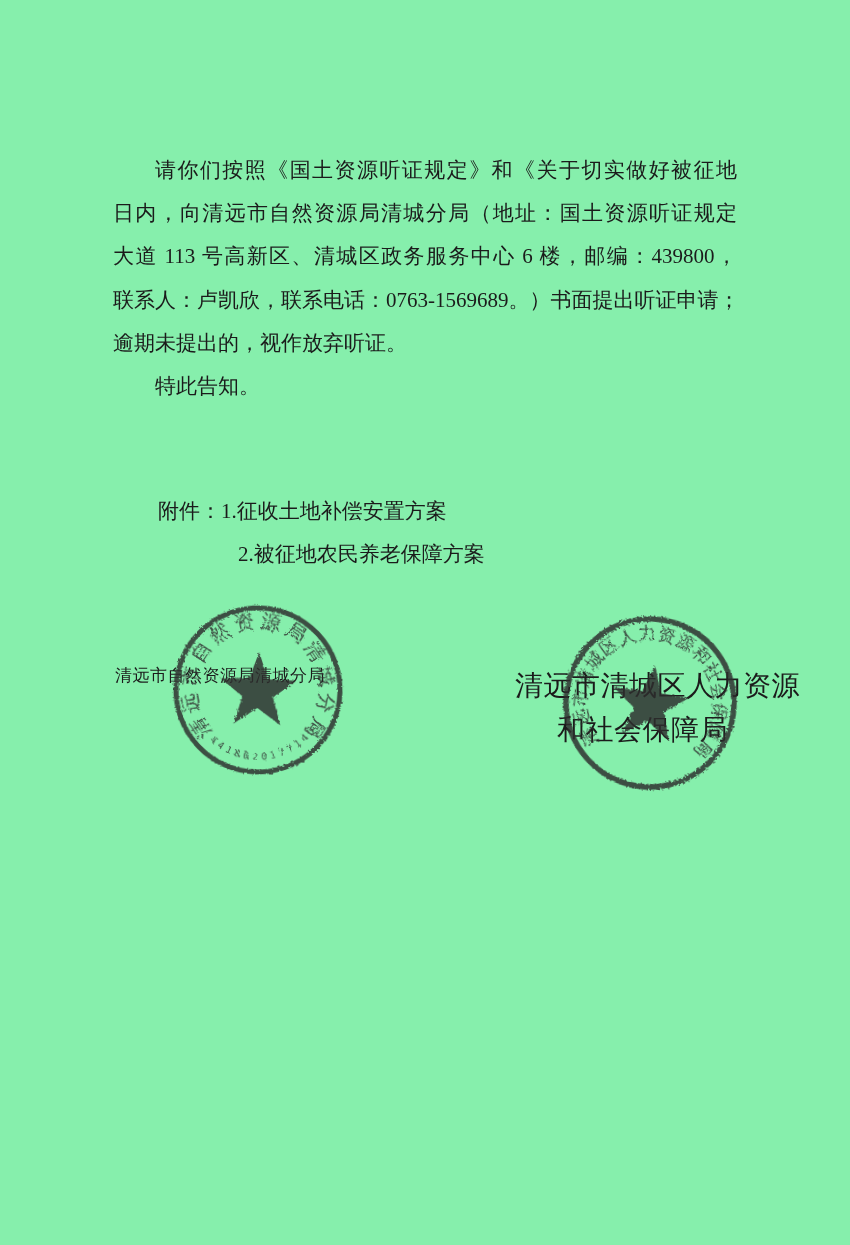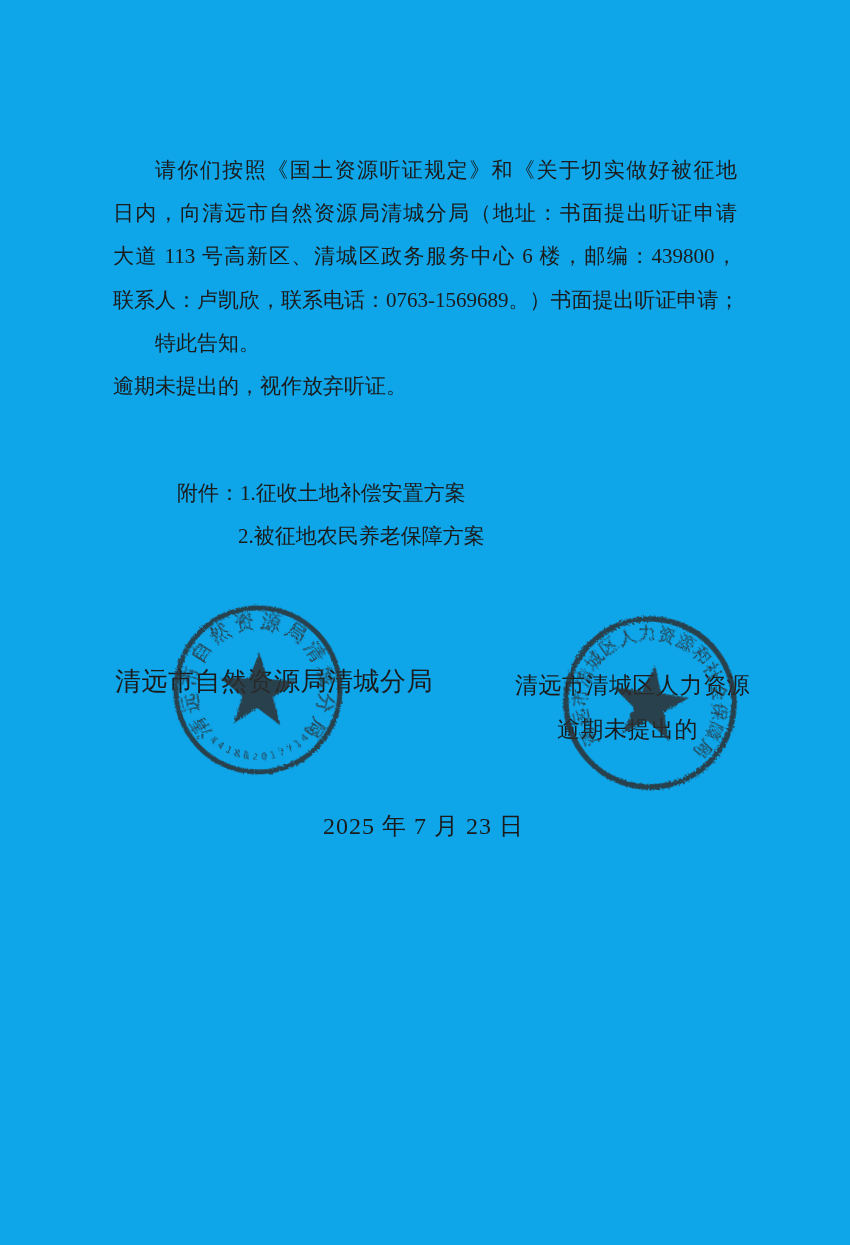--- a/index.html
+++ b/index.html
@@ -1,77 +1,77 @@
 <!DOCTYPE html>
 <html><head>
 <meta charset="utf-8">
 <style>
   html,body { margin:0; padding:0; background:#e8e8e8; }
   .page {
     position:relative; width:850px; height:1245px; margin:0 auto;
-    background:#0ea5e9; overflow:hidden;
+    background:#86efac; overflow:hidden;
     font-family:"Liberation Serif","DejaVu Serif",serif;
     color:#1b1b1b;
   }
   
   .para { position:absolute; left:113px; top:149px; width:624px;
           font-size:21px; line-height:43.2px; }
   .line { white-space:nowrap; }
   .fill { text-align:justify; text-align-last:justify; }
   .indent { padding-left:42px; }
 
   
-  .attach { position:absolute; left:158px; top:472px;
-            font-size:21px; line-height:43px;text-align:center; }
+  .attach { position:absolute; left:158px; top:490px;
+            font-size:21px; line-height:43px; }
   .attach-row { white-space:nowrap; }
   .attach-row2 { padding-left:80px;font-family:Liberation Serif, serif; }
 
   
   .org-left { position:absolute; left:115px; top:664px;
-              font-size:26px; letter-spacing:0.5px; white-space:nowrap; }
+              font-size:17px; letter-spacing:0.5px; white-space:nowrap; }
   .org-right { position:absolute; left:515px; top:664px;
-               font-size:23px; line-height:44px; letter-spacing:0.5px; }
+               font-size:28px; line-height:44px; letter-spacing:0.5px; }
   .org-right .l2 { padding-left:42px; }
 
   
   .seal { position:absolute; opacity:0.83; }
   .seal-left  { left:168px; top:600px; width:180px; height:180px; }
   .seal-right { left:558px; top:611px; width:184px; height:184px; }
   .seal svg { width:100%; height:100%; display:block; }
 
   .date { position:absolute; left:323px; top:810px;
           font-size:24px; letter-spacing:1px; white-space:nowrap; }
 </style>
 </head>
 <body>
 
 <div class="page">
 
   <div class="para">
     <div class="line fill indent">请你们按照《国土资源听证规定》和《关于切实做好被征地</div>
-    <div class="line fill">日内，向清远市自然资源局清城分局（地址：书面提出听证申请</div>
+    <div class="line fill">日内，向清远市自然资源局清城分局（地址：国土资源听证规定</div>
     <div class="line fill">大道 113 号高新区、清城区政务服务中心 6 楼，邮编：439800，</div>
     <div class="line fill">联系人：卢凯欣，联系电话：0763-1569689。）书面提出听证申请；</div>
+    <div class="line">逾期未提出的，视作放弃听证。</div>
     <div class="line indent">特此告知。</div>
-    <div class="line">逾期未提出的，视作放弃听证。</div>
   </div>
 
   <div class="attach">
     <div class="attach-row">
       <span>附件：</span><span>1.征收土地补偿安置方案</span>
     </div>
     <div class="attach-row attach-row2">
       <span>2.被征地农民养老保障方案</span>
     </div>
   </div>
 
   <div class="org-left">清远市自然资源局清城分局</div>
   <div class="org-right">
     <div class="l1">清远市清城区人力资源</div>
-    <div class="l2">逾期未提出的</div>
+    <div class="l2">和社会保障局</div>
   </div>
 
   <div class="seal seal-left">
     <svg viewBox="0 0 180 180" xmlns="http://www.w3.org/2000/svg">
       <defs>
         <filter id="roughL" x="-10%" y="-10%" width="120%" height="120%">
           <feTurbulence type="fractalNoise" baseFrequency="0.55" numOctaves="2" result="n"></feTurbulence>
           <feDisplacementMap in="SourceGraphic" in2="n" scale="3.5"></feDisplacementMap>
         </filter>
         <path id="sealLeftArc" d="M 46.2 133.8 A 62 62 0 1 1 133.8 133.8" fill="none"></path>
@@ -102,15 +102,14 @@
       <g filter="url(#roughR)" transform="rotate(8 92 92)" fill="#2f2f2f" stroke="none">
         <circle cx="92" cy="92" r="84" fill="none" stroke="#2f2f2f" stroke-width="5.5"></circle>
         <text font-size="18" font-family="Liberation Serif, serif" letter-spacing="1">
           <textPath href="#sealRightArc" startOffset="0" textLength="297" lengthAdjust="spacing">清远市清城区人力资源和社会保障局</textPath>
         </text>
         <polygon points="92,54 101.4,81.1 130,81.6 107.2,98.9 115.5,126.4 92,110 68.5,126.4 76.8,98.9 54,81.6 82.6,81.1"></polygon>
       </g>
     </svg>
   </div>
 
-  <div class="date">2025 年 7 月 23 日</div>
 
 </div>
 
 </body></html>

